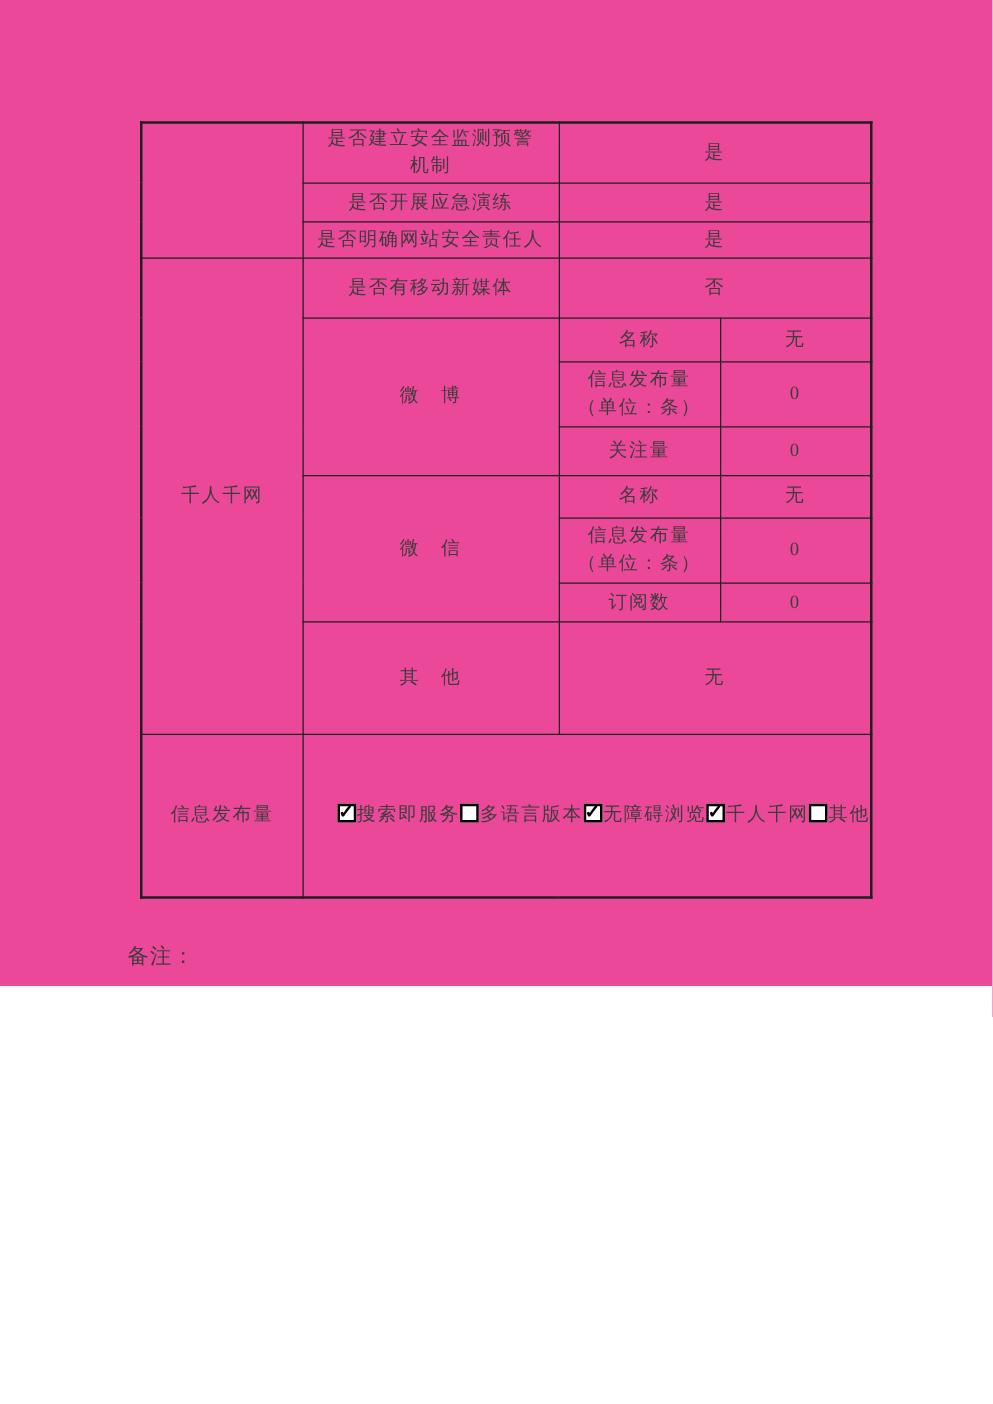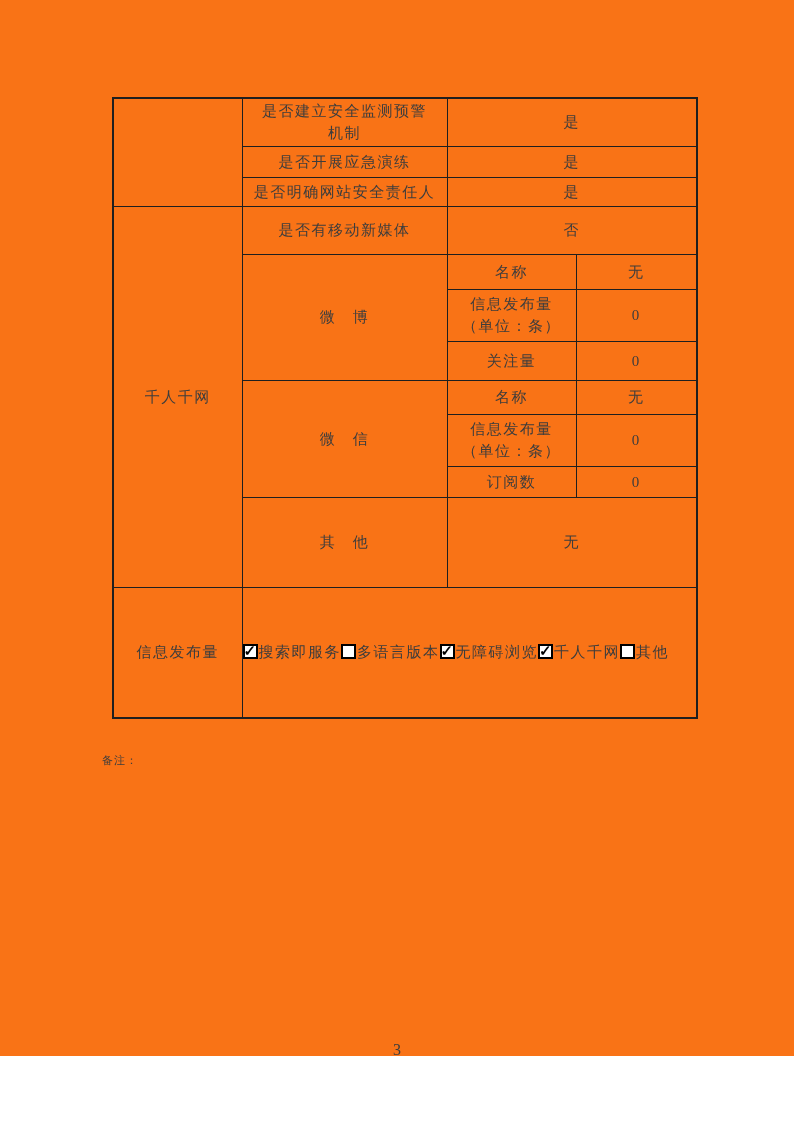--- a/index.html
+++ b/index.html
@@ -3,22 +3,22 @@
 <meta charset="utf-8">
 <style>
   html, body {
     margin: 0;
     padding: 0;
     background: #ffffff;
   }
   .page {
     position: relative;
     width: 794px;
-    height: 1056px;
-    background: #f97316;
+    height: 789px;
+    background: #ec4899;
     font-family: "Liberation Serif", "DejaVu Serif", serif;
     color: #3d3d3d;
     overflow: hidden;
   }
   table.report {
     position: absolute;
     left: 112px;
     top: 97px;
     border-collapse: collapse;
     table-layout: fixed;
@@ -45,21 +45,21 @@
   .h90  { height: 90px; }
   .h131 { height: 131px; }
 
   td.innovation-cell {
     vertical-align: top;
     padding-top: 38px;
     letter-spacing: 1px;
   }
   .cb-line {
     white-space: nowrap;
-    text-align: left;
+    text-align: right;
   }
   .cb-item { display: inline-block; }
   .checkbox {
     display: inline-block;
     width: 11px;
     height: 11px;
     border: 2px solid #000000;
     background: #ffffff;
     position: relative;
     vertical-align: -2px;
@@ -72,21 +72,21 @@
     top: -6px;
     font-size: 15px;
     font-weight: 700;
     letter-spacing: 0;
     color: #000000;
   }
   .remark {
     position: absolute;
     left: 102px;
     top: 753px;
-    font-size: 11px;
+    font-size: 17px;
     letter-spacing: 1px;
     color: #3d3d3d;
   }
   .page-number {
     position: absolute;
     left: 0;
     top: 1041px;
     width: 100%;
     text-align: center;
     font-size: 16px;

